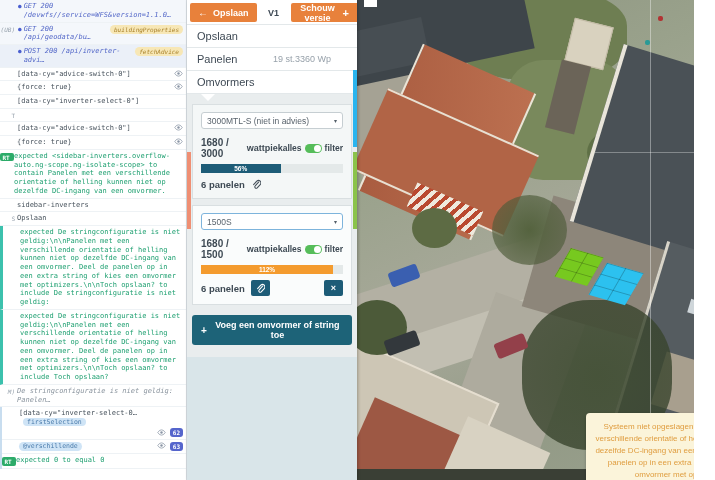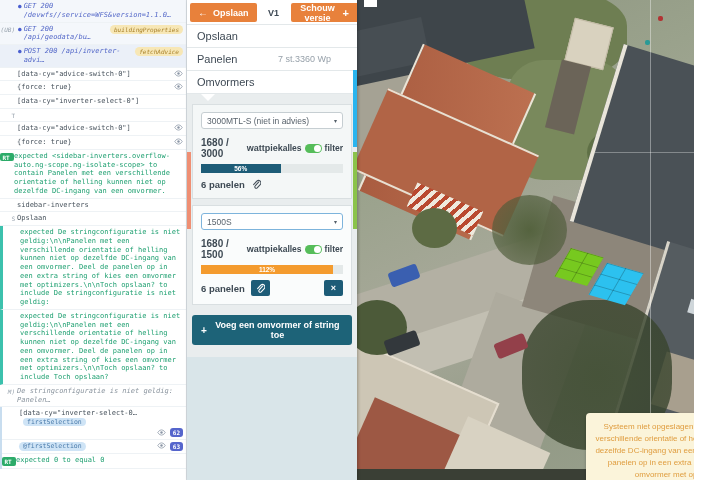--- a/index.html
+++ b/index.html
@@ -192,21 +192,21 @@
                   <path d="M6 1C3 1 1 4.5 1 4.5S3 8 6 8s5-3.5 5-3.5S9 1 6 1z" fill="none" stroke="#8a95a5"></path>
                   <circle cx="6" cy="4.5" r="1.6" fill="#8a95a5"></circle>
                 </svg>
               </span>
               <span class="numb">62</span>
             </span>
         </span>
         </div>
       <div class="row">
           <span class="tag"></span>
-          <span class="chip" style="margin-left:0">@firstSelection</span>
+          <span class="chip" style="margin-left:0">@verschillende</span>
           <span class="eye">
             <svg width="9" height="7" viewBox="0 0 12 9">
               <path d="M6 1C3 1 1 4.5 1 4.5S3 8 6 8s5-3.5 5-3.5S9 1 6 1z" fill="none" stroke="#8a95a5"></path>
               <circle cx="6" cy="4.5" r="1.6" fill="#8a95a5"></circle>
             </svg>
           </span>
           <span class="numb">63</span>
         </div>
       <div class="row green">
           <span class="tag ab">RT</span>
@@ -231,21 +231,21 @@
           <span>Schouw versie</span>
           <span class="plus">+</span>
         </button>
     </div>
 
     <div class="prow">
         <span>Opslaan</span>
       </div>
     <div class="prow">
         <span>Panelen</span>
-        <span class="cnt">7 st.</span>
+        <span class="cnt">19 st.</span>
         <span class="pow">3360 Wp</span>
       </div>
     <div class="prow">
         <span>Omvormers</span>
       </div>
 
     <div class="section">
       <div class="notch"></div>
 
       <div class="card">

